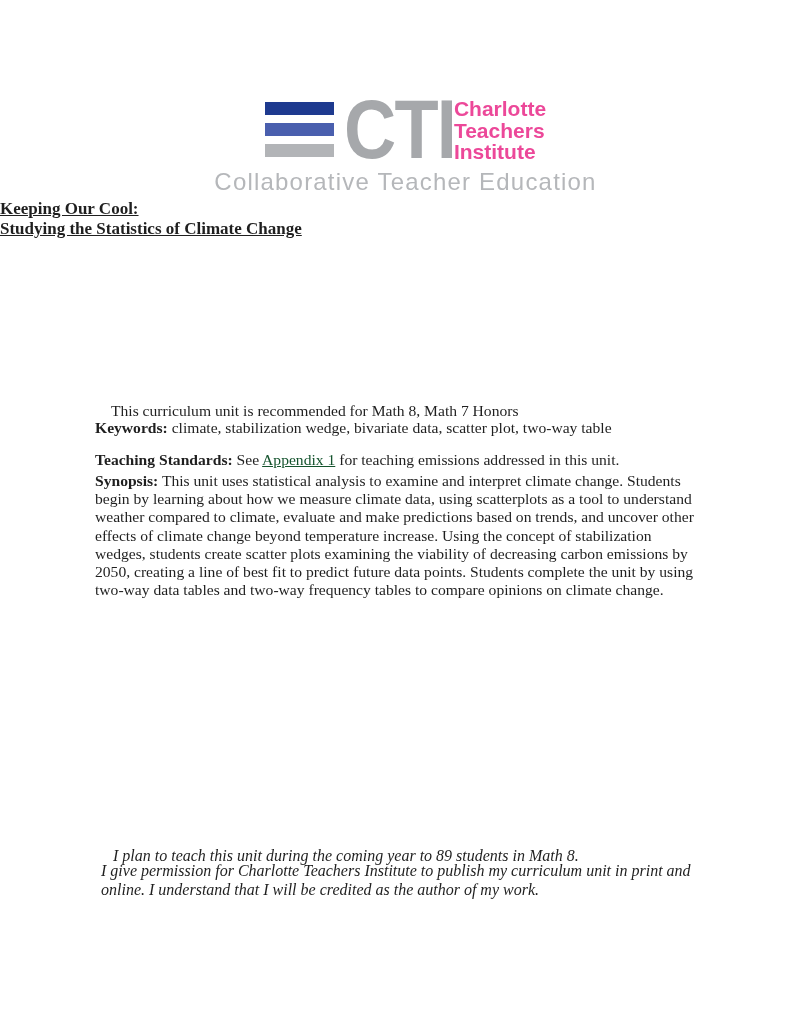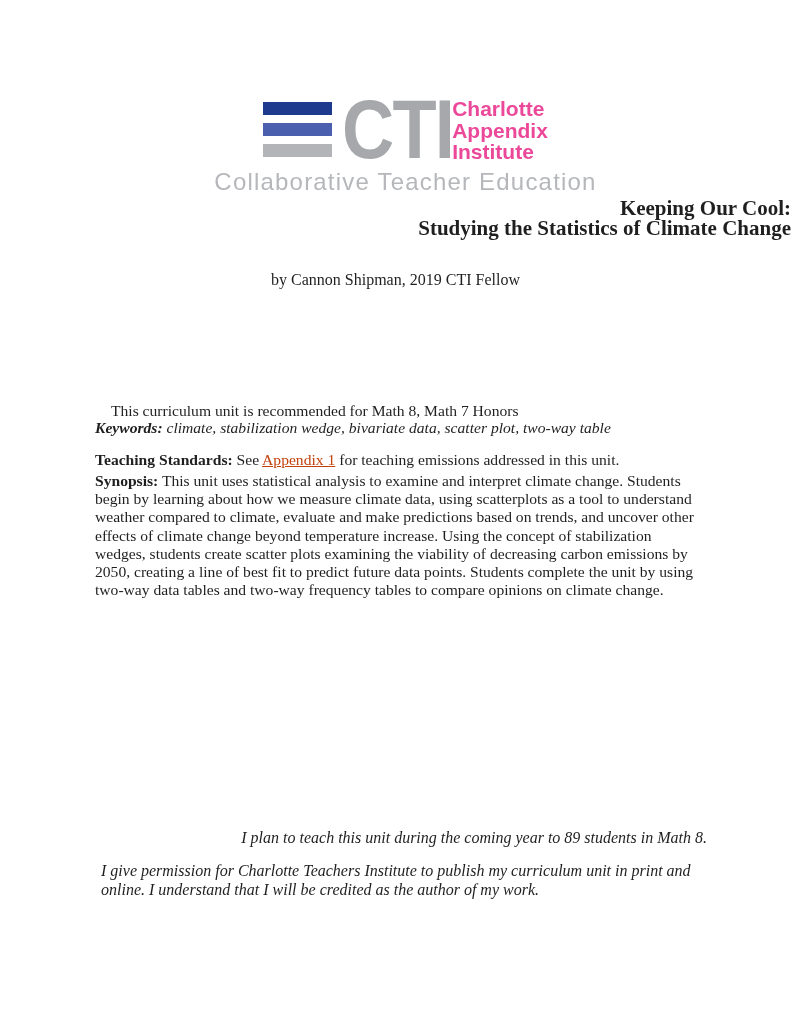--- a/index.html
+++ b/index.html
@@ -62,24 +62,25 @@
     letter-spacing: 1.2px;
     color: #b5b7ba;
     margin-top: 5px;
     white-space: nowrap;
   }
 
   
   .doc-title {
     position: absolute;
     top: 199px; left: 0; right: 0;
-    text-align: right;
+    text-align: left;
     font-weight: 700;
-    font-size: 21px;
+    font-size: 17px;
     line-height: 19.5px;
+    text-decoration: underline;
   }
   .byline {
     position: absolute;
     top: 270px; left: 0; right: 0;
     text-align: center;
     font-size: 16px;
     line-height: 19px;
   }
 
   
@@ -117,47 +118,46 @@
   <header class="logo">
     <div class="logo-row">
       <div class="bars">
         <div class="bar" style="background-color: rgb(30, 58, 143);"></div>
         <div class="bar" style="background-color: rgb(74, 95, 174);"></div>
         <div class="bar" style="background-color: rgb(178, 180, 183);"></div>
       </div>
       <div class="cti">CTI</div>
       <div class="logo-name">
         <div>Charlotte</div>
-        <div>Appendix</div>
+        <div>Teachers</div>
         <div>Institute</div>
       </div>
     </div>
     <div class="tagline">Collaborative Teacher Education</div>
   </header>
 
   <h1 class="doc-title" style="margin:0;">
     <div>Keeping Our Cool:</div>
     <div>Studying the Statistics of Climate Change</div>
   </h1>
 
   <div class="byline">
-    <div>by Cannon Shipman, 2019 CTI Fellow</div>
   </div>
 
   <p class="para p-recommend" style="margin:16px;">This curriculum unit is recommended for Math 8, Math 7 Honors</p>
 
-  <p class="para p-keywords" style="margin:0;font-style:italic;">
+  <p class="para p-keywords" style="margin:0;">
     <span class="bold">Keywords:</span><span> climate, stabilization wedge, bivariate data, scatter plot, two-way table</span>
   </p>
 
   <p class="para p-standards" style="margin:0;">
-    <span class="bold">Teaching Standards:</span><span> See </span><a class="doc-link" href="#" style="color: #c2410c;">Appendix 1</a><span> for teaching emissions addressed in this unit.</span>
+    <span class="bold">Teaching Standards:</span><span> See </span><a class="doc-link" href="#" style="color: #14532d;">Appendix 1</a><span> for teaching emissions addressed in this unit.</span>
   </p>
 
   <p class="para p-synopsis" style="margin:0;">
     <span class="bold">Synopsis:</span><span> This unit uses statistical analysis to examine and interpret climate change. Students begin by learning about how we measure climate data, using scatterplots as a tool to understand weather compared to climate, evaluate and make predictions based on trends, and uncover other effects of climate change beyond temperature increase. Using the concept of stabilization wedges, students create scatter plots examining the viability of decreasing carbon emissions by 2050, creating a line of best fit to predict future data points. Students complete the unit by using two-way data tables and two-way frequency tables to compare opinions on climate change.</span>
   </p>
 
-  <p class="footer-para f-plan" style="margin:0;text-align:right;">I plan to teach this unit during the coming year to 89 students in Math 8.</p>
+  <p class="footer-para f-plan" style="margin:18px;">I plan to teach this unit during the coming year to 89 students in Math 8.</p>
 
   <p class="footer-para f-permission" style="margin:0;">I give permission for Charlotte Teachers Institute to publish my curriculum unit in print and online. I understand that I will be credited as the author of my work.</p>
 
 </div>
 
 </body></html>

